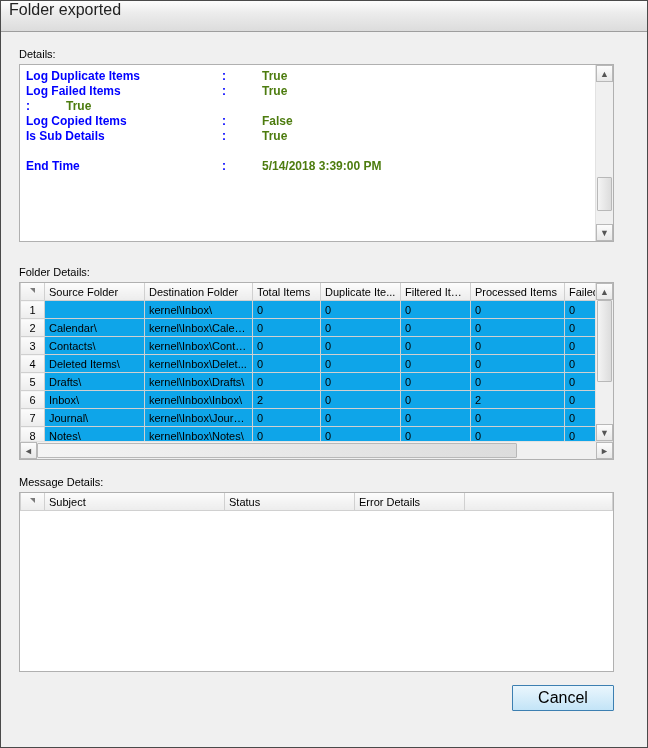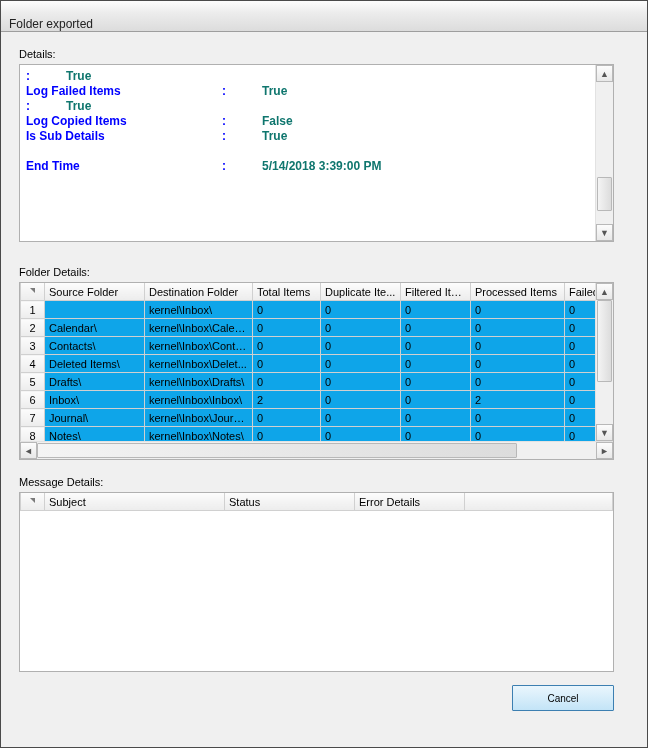--- a/index.html
+++ b/index.html
@@ -21,23 +21,23 @@
     box-sizing: border-box;
     position: relative;
     display: flex;
     flex-direction: column;
   }
   .titlebar {
     height: 30px;
     background: linear-gradient(to bottom, #fdfdfd, #ececec 40%, #dcdcdc);
     border-bottom: 1px solid #9e9e9e;
     display: flex;
-    align-items: flex-end;
+    align-items: flex-start;
     padding: 0 8px;
-    font-size: 12px;
+    font-size: 16px;
     color: #222;
   }
   .client {
     flex: 1;
     background: #f0f0f0;
     display: flex;
     flex-direction: column;
     padding: 10px 33px 12px 18px;
     box-sizing: border-box;
   }
@@ -59,21 +59,21 @@
     flex: 1;
     padding: 4px 6px;
     font-size: 12px;
     font-family: "Segoe UI", Tahoma, Arial, sans-serif;
     line-height: 15px;
     overflow: hidden;
   }
   .details-row { display:flex; }
   .details-key { color: #0000ff; font-weight: bold; width: 196px; }
   .details-colon { color: #0000ff; font-weight: bold; width: 40px; }
-  .details-val { color: #0f766e; font-weight: bold; }
+  .details-val { color: #4d7c0f; font-weight: bold; }
   
   .sb-v {
     width: 17px;
     background: #f0f0f0;
     border-left: 1px solid #e2e2e2;
     position: relative;
     display:flex;
     flex-direction:column;
   }
   .sb-btn {
@@ -174,41 +174,42 @@
     justify-content:flex-end;
     align-items:center;
     padding-top:8px;
   }
   .btn {
     min-width: 100px;
     height: 24px;
     background: linear-gradient(to bottom,#eaf6fd,#c3e4f7);
     border: 1px solid #3c7fb1;
     border-radius: 1px;
-    font-size: 10px;
+    font-size: 16px;
     display:flex;
     align-items:center;
     justify-content:center;
     color:#000;
     cursor:pointer;
   }
 </style>
 </head>
 <body>
 
 <div class="window">
   <div class="titlebar">
     <span>Folder exported</span>
   </div>
   <div class="client">
 
     <div class="section-label">Details:</div>
     <div class="details-box">
       <div class="details-content">
         <div class="details-row">
+            <span class="details-key">Log Duplicate Items</span>
             <span class="details-colon">:</span>
             <span class="details-val">True</span>
           </div>
         <div class="details-row">
             <span class="details-key">Log Failed Items</span>
             <span class="details-colon">:</span>
             <span class="details-val">True</span>
           </div>
         <div class="details-row">
             <span class="details-colon">:</span>

